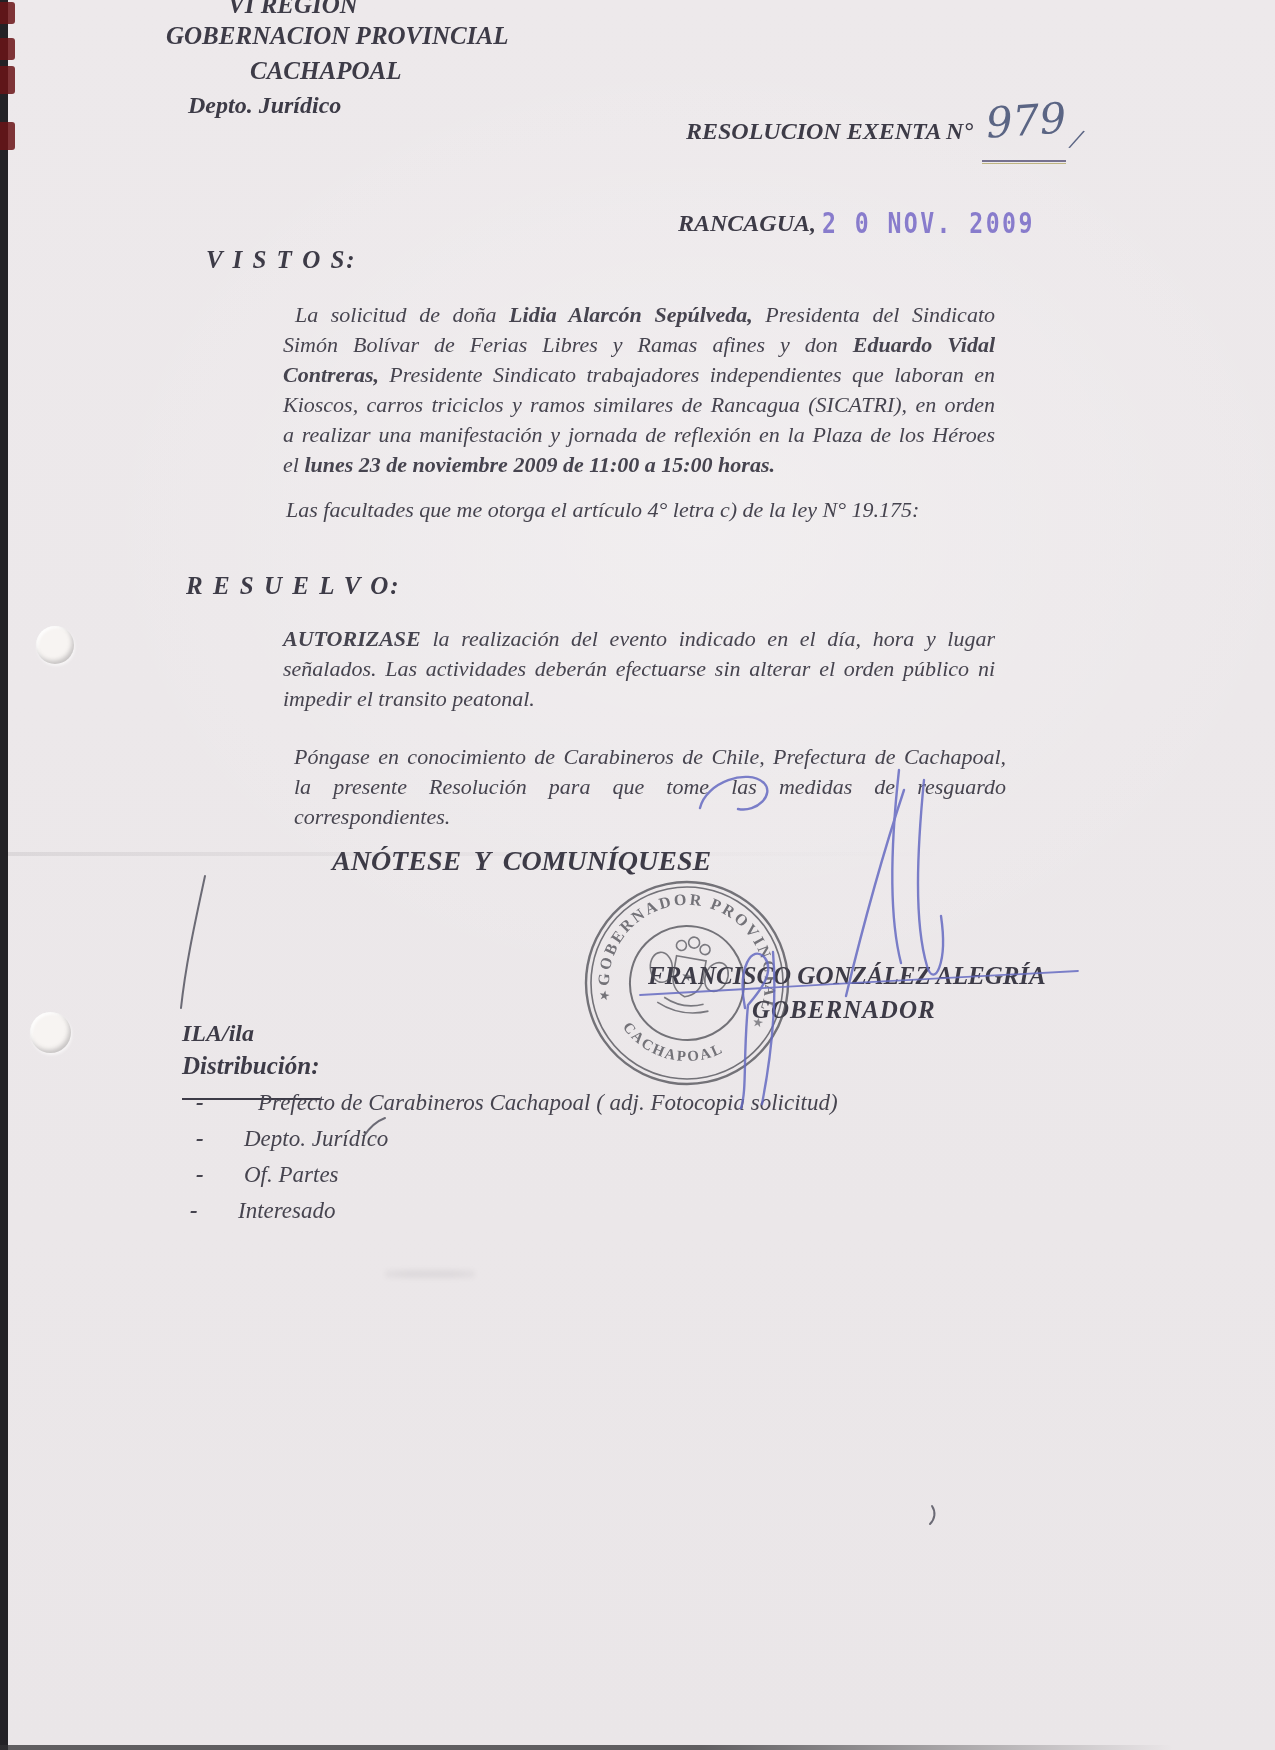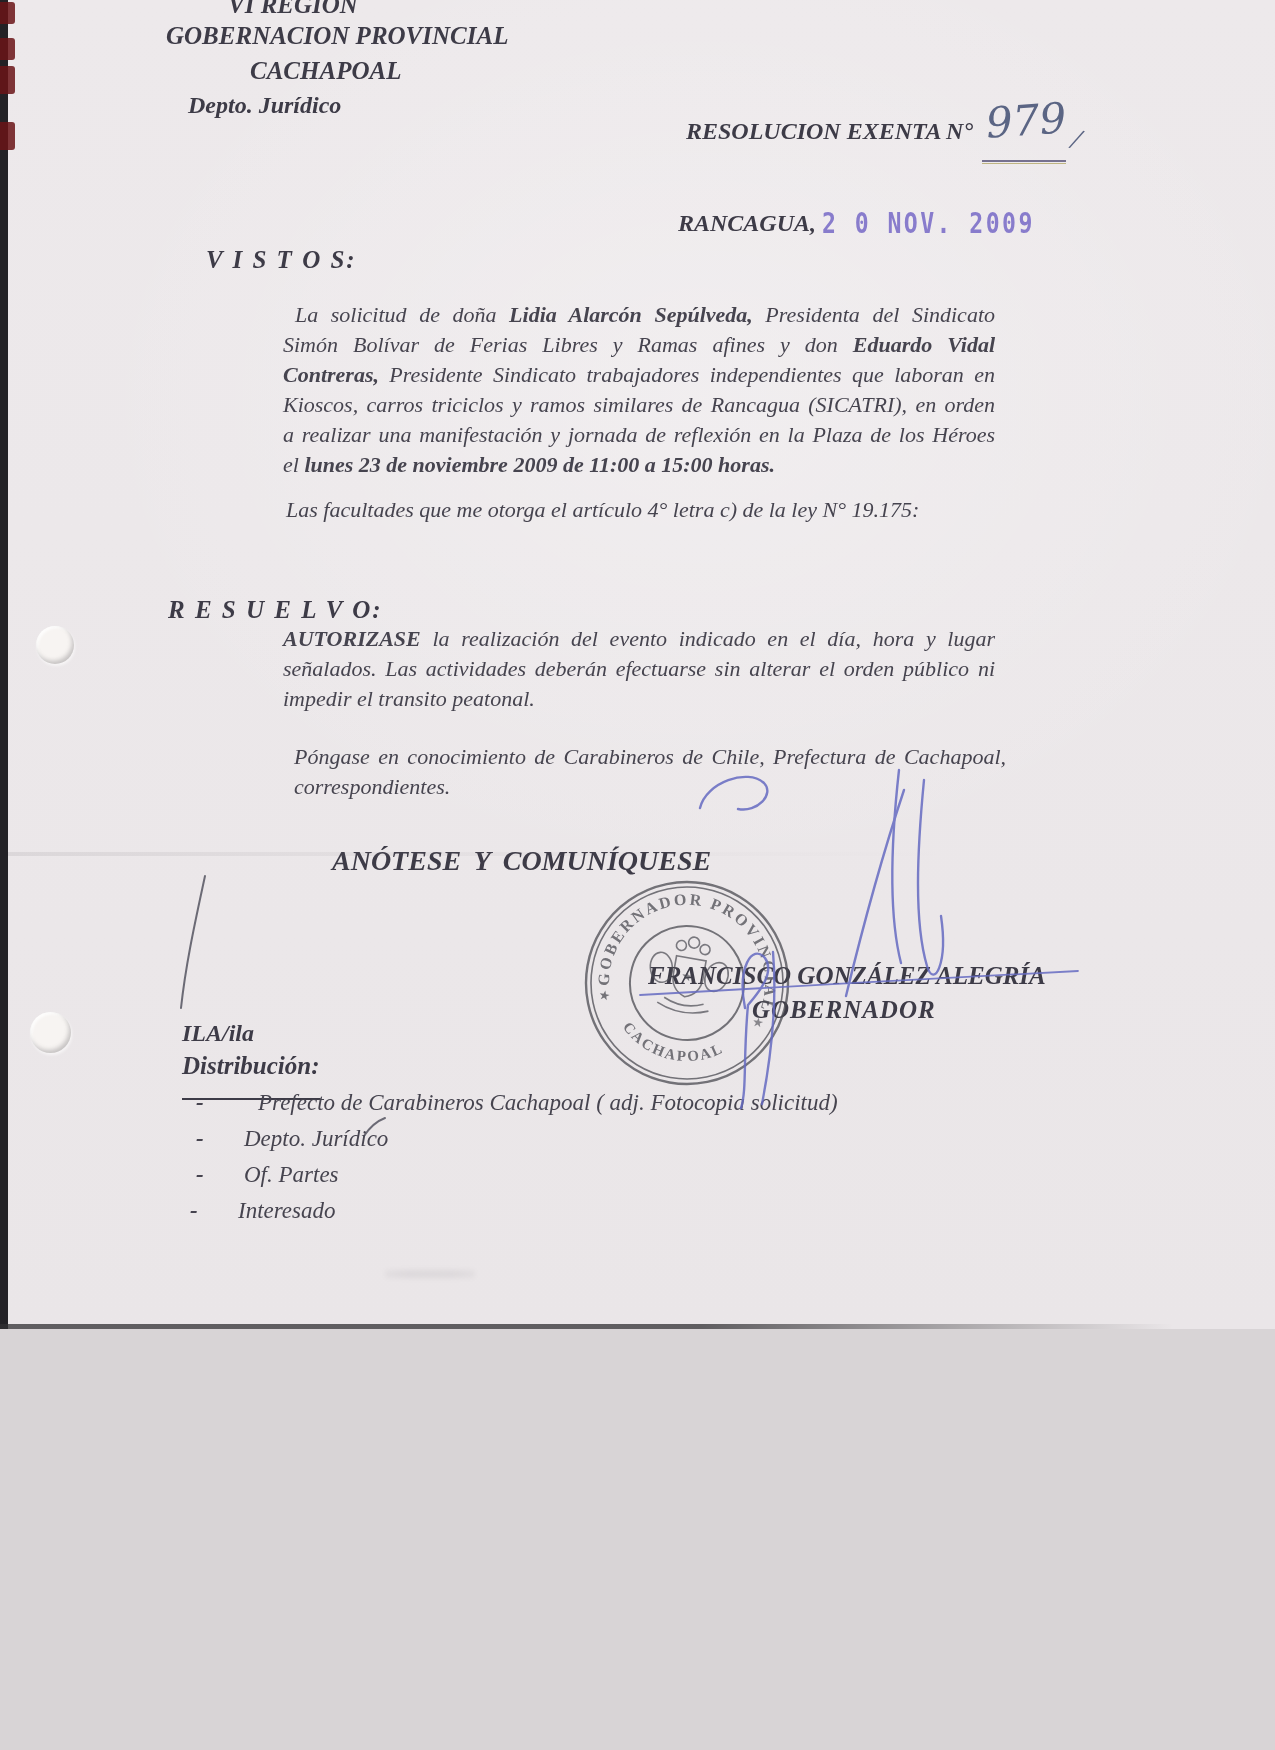--- a/index.html
+++ b/index.html
@@ -1,17 +1,17 @@
 <!DOCTYPE html>
 <html><head>
 <meta charset="utf-8">
 <style>
   html,body{margin:0;padding:0;background:#d8d4d6;}
   .page{
-    position:relative; width:1275px; height:1329px; overflow:hidden;
+    position:relative; width:1275px; height:1750px; overflow:hidden;
     background:
       radial-gradient(ellipse 900px 700px at 55% 30%, rgba(255,255,255,.25), rgba(255,255,255,0) 70%),
       linear-gradient(180deg, #ede9eb 0%, #ece8ea 40%, #eae6e8 100%);
     font-family:"Liberation Serif", serif;
     color:#45434e;
   }
   
   .edge-left{position:absolute;left:0;top:0;width:8px;height:1750px;background:#232226;z-index:30;}
   .edge-bottom{position:absolute;left:0;bottom:0;height:5px;width:100%;z-index:30;opacity:.75;
     background:linear-gradient(to right,#313033,#313033 55%,rgba(49,48,51,0) 92%);}
@@ -87,30 +87,31 @@
     <div class="line" style="text-indent:12px;"><span>La solicitud de doña </span><b>Lidia Alarcón Sepúlveda,</b><span> Presidenta del Sindicato</span></div>
     <div class="line"><span>Simón Bolívar de Ferias Libres y Ramas afines y don </span><b>Eduardo Vidal</b></div>
     <div class="line"><b>Contreras,</b><span> Presidente Sindicato trabajadores independientes que laboran en</span></div>
     <div class="line"><span>Kioscos, carros triciclos y ramos similares de Rancagua (SICATRI),  en orden</span></div>
     <div class="line"><span>a realizar una manifestación y jornada de reflexión en la Plaza de los Héroes</span></div>
     <div class="line last"><span>el  </span><b>lunes 23 de noviembre 2009  de 11:00 a 15:00 horas.</b></div>
   </div>
 
   <div class="abs body-it" style="left:286px;top:497px;font-size:22px;">Las facultades que me otorga el artículo 4° letra c) de la ley N° 19.175:</div>
 
-  <div class="abs bh heading" style="left:168px;top:572px;margin-top:24px;">R E S U E L V O:</div>
+  <div class="abs bh heading" style="left:186px;top:572px;">R E S U E L V O:</div>
 
   <div class="abs" style="left:283px;top:624px;">
     <div class="line"><b>AUTORIZASE</b><span> la realización del evento indicado en el día, hora y lugar</span></div>
     <div class="line"><span>señalados. Las actividades deberán efectuarse sin alterar el orden público ni</span></div>
     <div class="line last"><span>impedir el transito peatonal.</span></div>
   </div>
 
   <div class="abs" style="left:294px;top:742px;">
     <div class="line"><span>Póngase en conocimiento de Carabineros de Chile, Prefectura de Cachapoal,</span></div>
+    <div class="line"><span>la presente Resolución para que tome las medidas de resguardo</span></div>
     <div class="line last"><span>correspondientes.</span></div>
   </div>
 
   <div class="abs bh" style="left:332px;top:845px;font-size:28px;word-spacing:6px;">ANÓTESE  Y  COMUNÍQUESE</div>
 
   <svg class="seal-wrap" viewBox="0 0 230 230">
     <g stroke="#4a4a52" fill="none" stroke-width="2.4" opacity=".85">
       <circle cx="115" cy="115" r="101"></circle>
       <circle cx="115" cy="115" r="96" stroke-width="1.6"></circle>
       <circle cx="115" cy="115" r="57" stroke-width="2"></circle>

